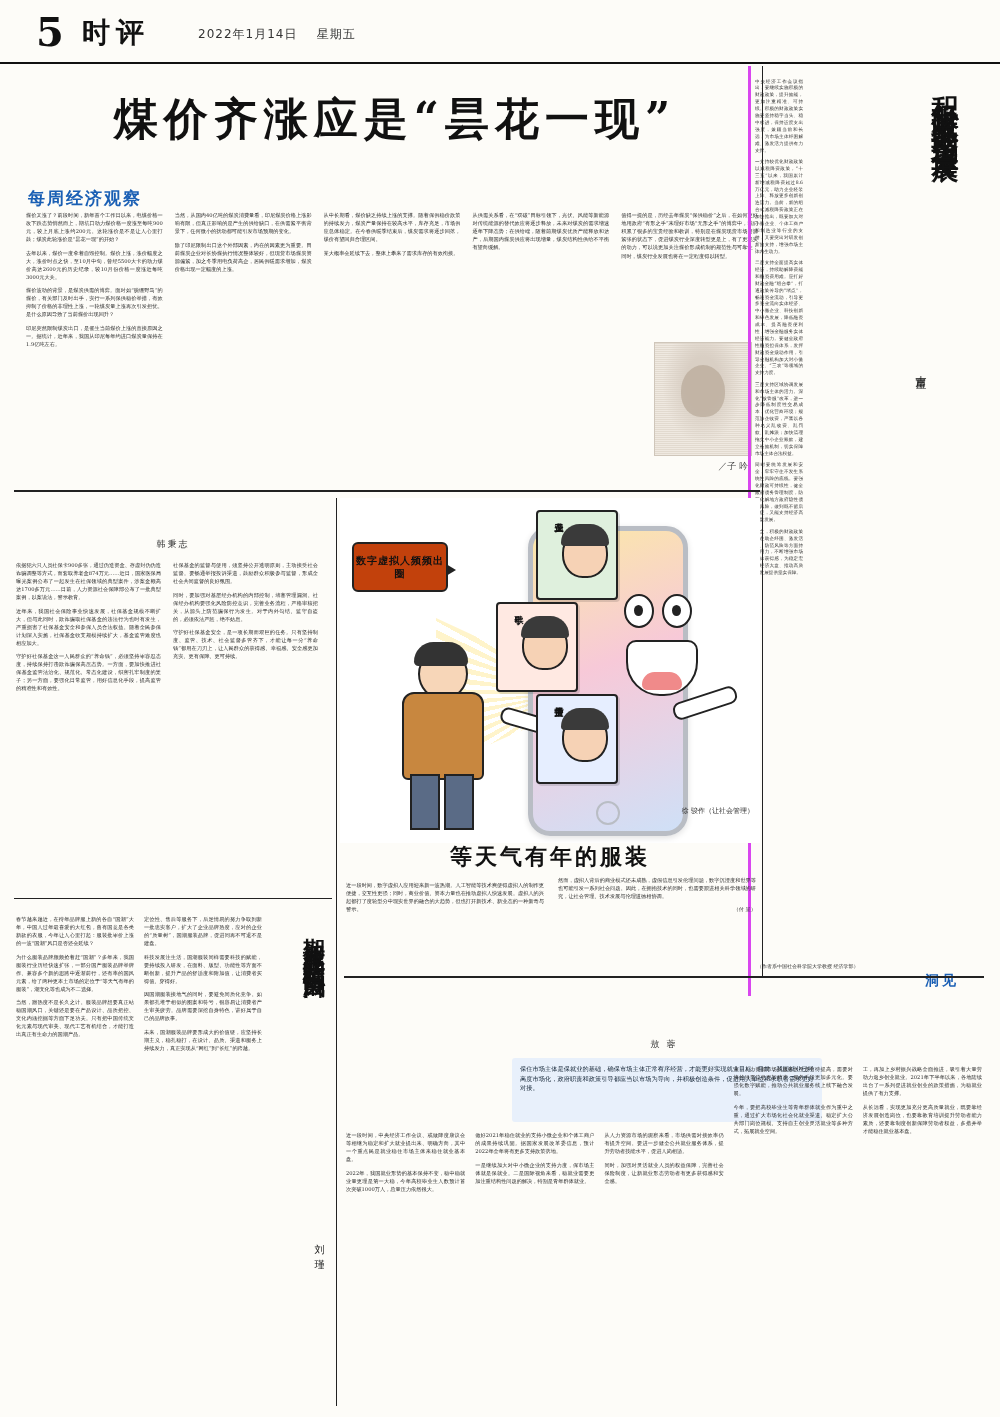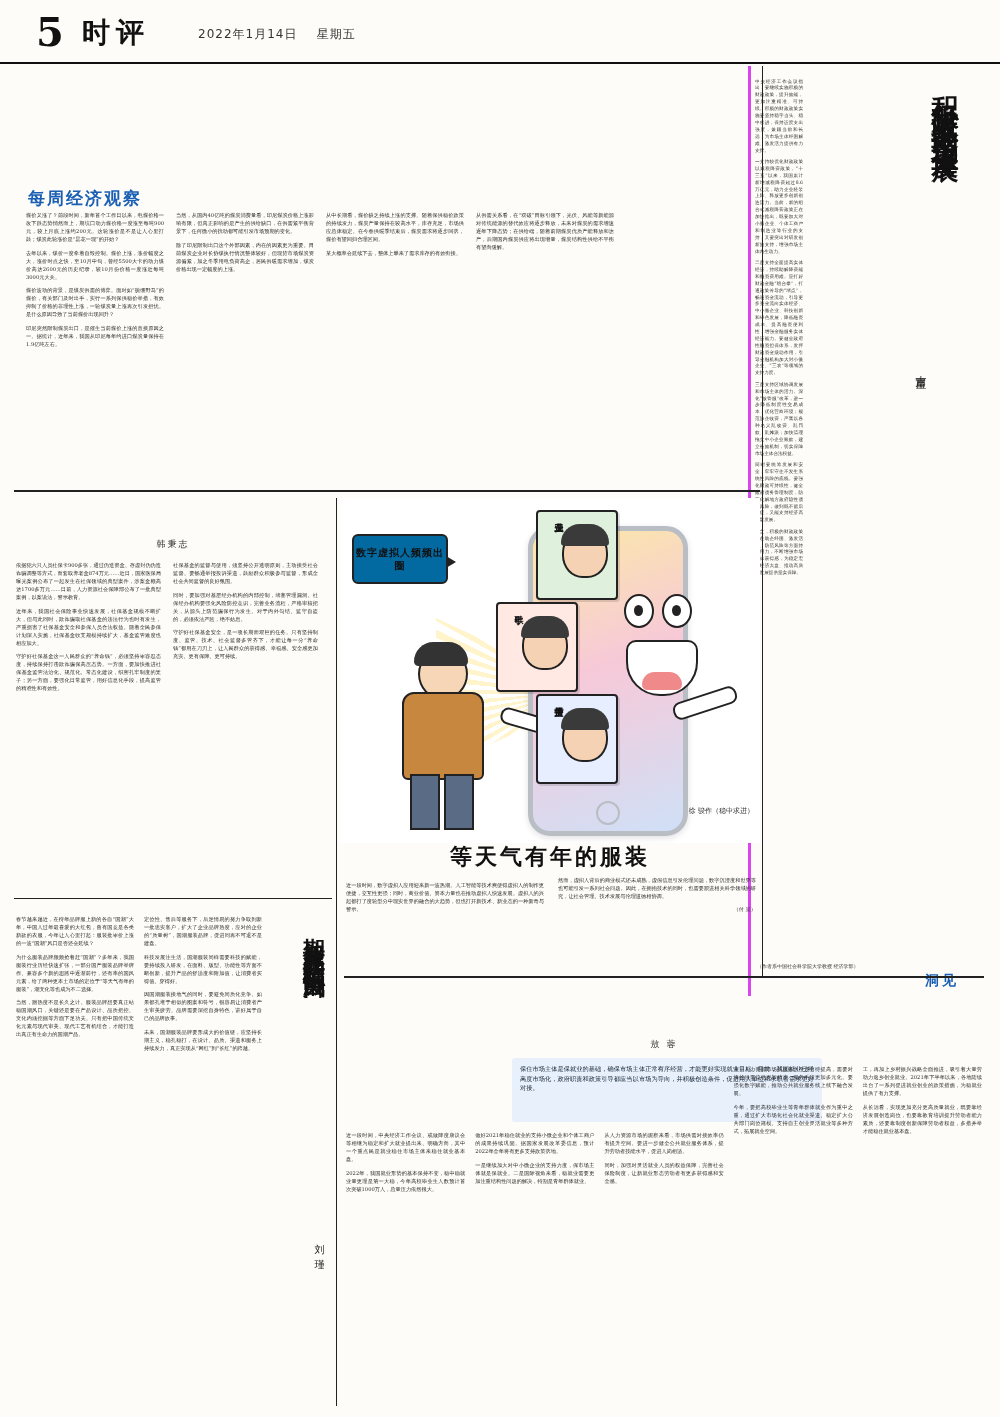--- a/index.html
+++ b/index.html
@@ -170,22 +170,22 @@
     background:#fff;border:2px solid #222;border-radius:10px 10px 34px 34px;
   }
   .mouth:after{
     content:"";position:absolute;left:14px;bottom:4px;width:40px;height:18px;
     background:#f08a8a;border-radius:18px 18px 8px 8px;
   }
   .arm{
     position:absolute;background:#fff;border:2px solid #222;border-radius:8px;
   }
   .callout{
-    position:absolute;left:12px;top:36px;width:92px;height:46px;
-    border:2px solid #222;border-radius:6px;background:#0369a1;
+    position:absolute;left:12px;top:44px;width:92px;height:46px;
+    border:2px solid #222;border-radius:6px;background:#c2410c;
     display:flex;align-items:center;justify-content:center;text-align:center;
     font-size:10px;line-height:1.35;font-weight:bold;letter-spacing:1px;
     font-family:"DejaVu Serif","Liberation Serif",serif;
   }
   .callout:after{
     content:"";position:absolute;right:-10px;top:20px;
     border-left:10px solid #222;border-top:6px solid transparent;border-bottom:6px solid transparent;
   }
   .card{
     position:absolute;width:78px;height:86px;border:2px solid #222;border-radius:4px;
@@ -292,38 +292,44 @@
     <span class="page-no">5</span>
     <span class="section-name">时评</span>
     <span class="issue-date">
       <span>2022年1月14日</span>
       &nbsp;&nbsp;
       <span>星期五</span>
     </span>
   </div>
 
   <div class="lead">
+    <div class="lead-title">煤价齐涨应是“昙花一现”</div>
     <div class="kicker">每周经济观察</div>
     <div class="lead-cols">
       <div class="col tiny">
         <p>煤价又涨了？前段时间，新年首个工作日以来，电煤价格一改下跌态势悄然而上，期坑口动力煤价格一度涨至每吨900元，较上月底上涨约200元。这轮涨价是不是让人心里打鼓；煤炭此轮涨价是“昙花一现”的开始？</p>
         <p>去年以来，煤价一度拿着自毁控制。煤价上涨，涨价幅度之大，涨价时点之快，至10月中旬，曾经5500大卡的动力煤价高达2600元的历史纪录，较10月份价格一度涨近每吨3000元大关。</p>
         <p>煤价波动的背景，是煤炭供需的博弈。面对如“脱缰野马”的煤价，有关部门及时出手，实行一系列保供稳价举措，有效抑制了价格的非理性上涨，一轮煤炭量上涨再次引发担忧。是什么原因导致了当前煤价出现回升？</p>
         <p>印尼突然限制煤炭出口，是催生当前煤价上涨的直接原因之一。据统计，近年来，我国从印尼每年约进口煤炭量保持在1.9亿吨左右。</p>
       </div>
       <div class="col tiny">
         <p>当然，从国内40亿吨的煤炭消费量看，印尼煤炭价格上涨影响有限，但真正影响的是产生的供给缺口，在供需紧平衡背景下，任何微小的扰动都可能引发市场预期的变化。</p>
         <p>除了印尼限制出口这个外部因素，内在的因素更为重要。目前煤炭企业对长协煤执行情况整体较好，但现货市场煤炭资源偏紧，加之冬季用电负荷高企，居民供暖需求增加，煤炭价格出现一定幅度的上涨。</p>
       </div>
       <div class="col tiny">
         <p>从中长期看，煤价缺乏持续上涨的支撑。随着保供稳价政策的持续发力，煤炭产量保持在较高水平，库存充足，市场供应总体稳定。在今春供暖季结束后，煤炭需求将逐步回落，煤价有望回归合理区间。</p>
         <p>某大概率会延续下去，整体上攀来了需求库存的有效衔接。</p>
       </div>
       <div class="col tiny">
         <p>从供需关系看，在“双碳”目标引领下，光伏、风能等新能源对传统能源的替代效应将逐步释放，未来对煤炭的需求增速逐年下降态势；在供给端，随着前期煤炭优质产能释放和达产，后期国内煤炭供应将出现增量，煤炭结构性供给不平衡有望向缓解。</p>
+      </div>
+      <div class="col tiny">
+        <p>值得一提的是，历经去年煤炭“保供稳价”之后，在如何更好地用政府“有形之手”来理好市场“无形之手”的博弈中，我们积累了很多的宝贵经验和教训，特别是在煤炭现货市场资源紧张的状态下，促进煤炭行业深度转型更是上，有了更现实的动力，可以说更加关注煤价形成机制的规范性与可靠性；同时，煤炭行业发展也将在一定程度得以转型。</p>
+        <div class="portrait"></div>
+        <div class="sign">／子 吟</div>
       </div>
     </div>
   </div>
 
   <div class="rightfeature">
     <div class="rf-title vtext">积极财政政策助市场主体发展</div>
     <div class="rf-byline vtext">吉富星</div>
     <div class="rf-body micro">
       <p>中央经济工作会议指出，要继续实施积极的财政政策，提升效能，更加注重精准、可持续。积极的财政政策实施要坚持稳字当头、稳中求进，保持适度支出强度，兼顾当前和长远，为市场主体纾困解难、激发活力提供有力支撑。</p>
       <p>一支持较优化财政政策以减税降费政策，“十三五”以来，我国累计新增减税降费超过8.6万亿元，助力企业轻装上阵、释放更多创新创造活力。当前，新的组合式减税降费政策正在加快推出，既要加大对小微企业、个体工商户和制造业等行业的支持，又要突出对研发创新的支持，增强市场主体内生动力。</p>
@@ -394,21 +400,21 @@
       <div class="callout">数字虚拟人频频出圈</div>
 
       <div class="man">
         <div class="mhead"></div>
         <div class="mhair"></div>
         <div class="mbody"></div>
         <div class="mleg l1"></div>
         <div class="mleg l2"></div>
       </div>
     </div>
-    <div class="illus-credit">徐 骏作（稳中求进）</div>
+    <div class="illus-credit">徐 骏作（让社会管理）</div>
     <div class="illus-title">等天气有年的服装</div>
     <div class="illus-body tiny">
       <p>近一段时间，数字虚拟人应用迎来新一波热潮。人工智能等技术爽使得虚拟人的制作更便捷，交互性更强；同时，商业价值、资本力量也在推动虚拟人快速发展。虚拟人的兴起都打了度轮型分中现实世界的融合的大趋势，但也打开新技术、新业态的一种新奇与警示。</p>
       <p>然而，虚拟人背后的商业模式还未成熟，虚假信息引发伦理问题，数字沉浸度和世界等也可能引发一系列社会问题。因此，在拥抱技术的同时，也需要跟进相关科学领域的研究，让社会管理、技术发展与伦理道德相协调。</p>
       <p style="text-align:right">（付 呈）</p>
     </div>
   </div>
 
   <div class="art-fuzhuang">
     <div class="fz-title vtext">期待服装品牌站稳国潮风口</div>

